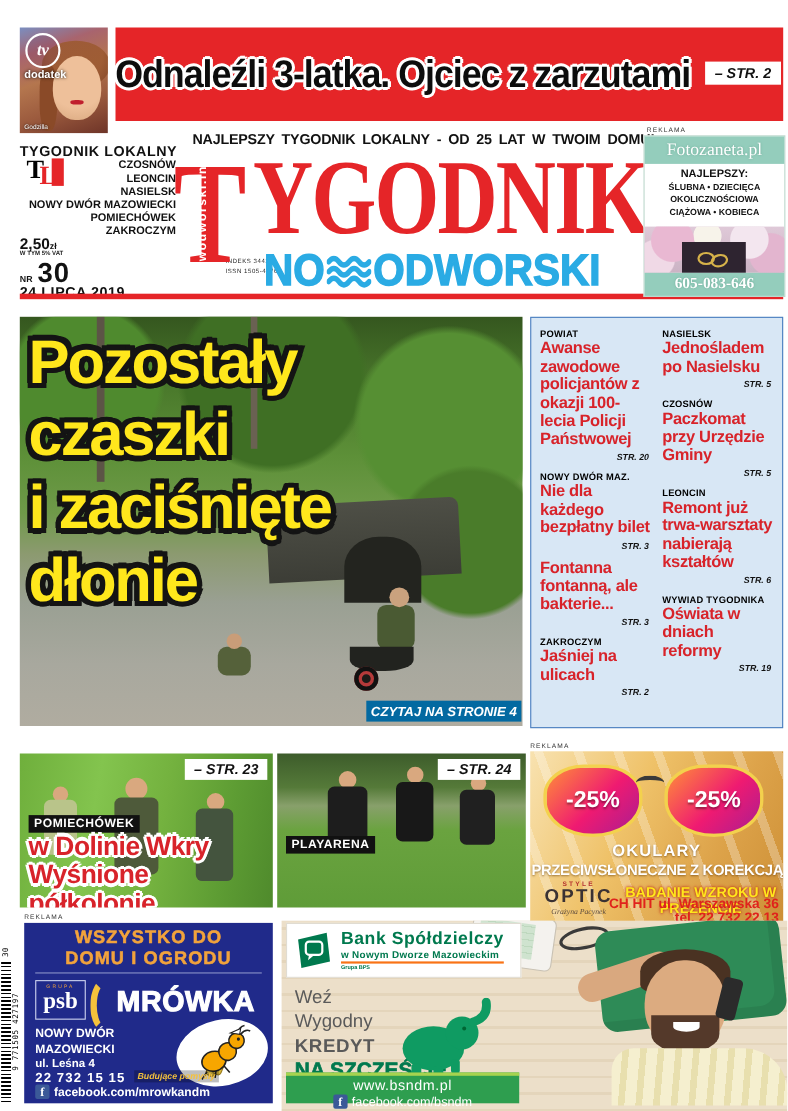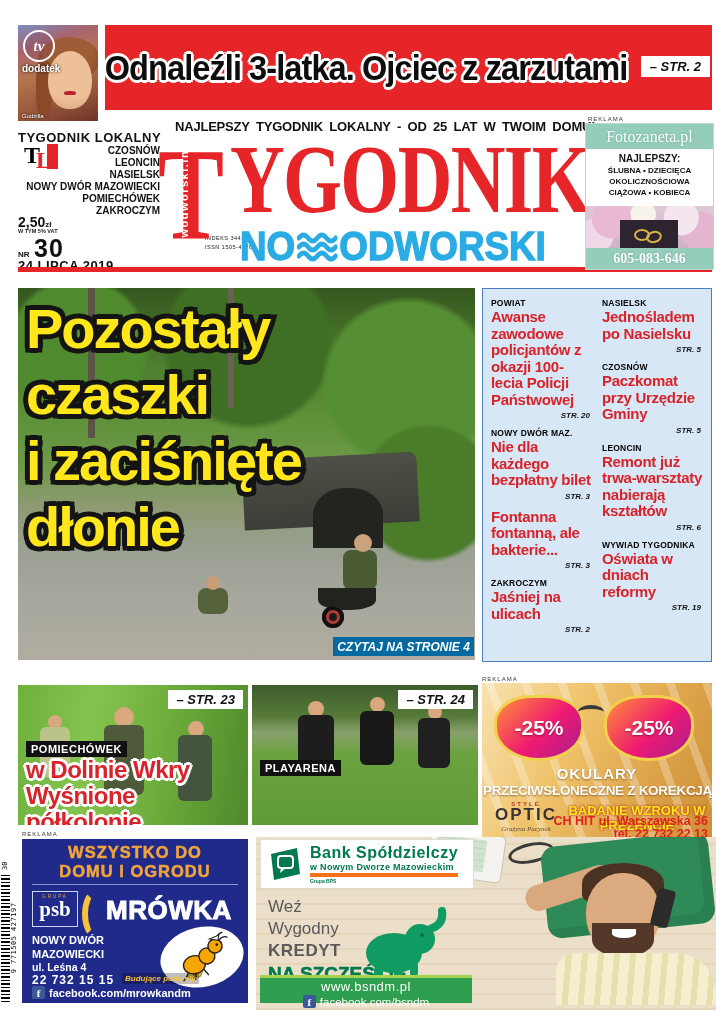--- a/index.html
+++ b/index.html
@@ -204,21 +204,21 @@
   #tablet{left:172px;top:-6px;width:74px;height:46px;background:#f4f2ee;border-radius:6px;
     border:1px solid #c9c2b4;transform:rotate(8deg);}
   #tablet-screen{left:6px;top:6px;width:50px;height:32px;background:
     repeating-linear-gradient(0deg,#cfe3cf 0 5px,#bed8be 5px 6px);}
   #glasses{left:252px;top:6px;width:40px;height:14px;border:3px solid #3a3a3a;border-radius:50%;
     transform:rotate(-12deg);}
   #bank-card{left:4px;top:2px;width:214px;height:50px;background:#fff;border:1px solid #e0dcd2;
     display:flex;align-items:center;padding:2px 6px;box-sizing:border-box;gap:7px;}
   #bank-texts{line-height:1;}
   #bank-name{color:#00794e;font-weight:bold;font-size:16px;letter-spacing:.5px;}
-  #bank-sub{color:#00794e;font-size:9px;font-weight:bold;border-bottom:4px solid #f97316;
+  #bank-sub{color:#00794e;font-size:9px;font-weight:bold;border-bottom:2px solid #f97316;
     padding-bottom:1px;margin-top:2px;letter-spacing:.3px;}
   #bank-grupa{color:#00794e;font-size:5px;font-weight:bold;margin-top:2px;}
   .offer{position:absolute;left:12px;color:#5a5a5a;font-size:17px;}
   #of1{top:60px;} #of2{top:82px;} #of3{top:104px;font-weight:bold;letter-spacing:.5px;}
   #of4{top:126px;color:#00794e;font-weight:bold;font-size:19px;-webkit-text-stroke:.6px #00794e;}
   #elephant{left:96px;top:70px;}
   #bank-bar{left:4px;top:138px;width:212px;height:28px;background:#2e9e4f;border-top:3px solid #a6d34f;
     color:#fff;text-align:center;box-sizing:border-box;}
   #bank-www{font-size:13px;margin-top:1px;letter-spacing:.5px;}
   #bank-fb{display:flex;align-items:center;justify-content:center;gap:4px;font-size:11.5px;margin-top:1px;}

